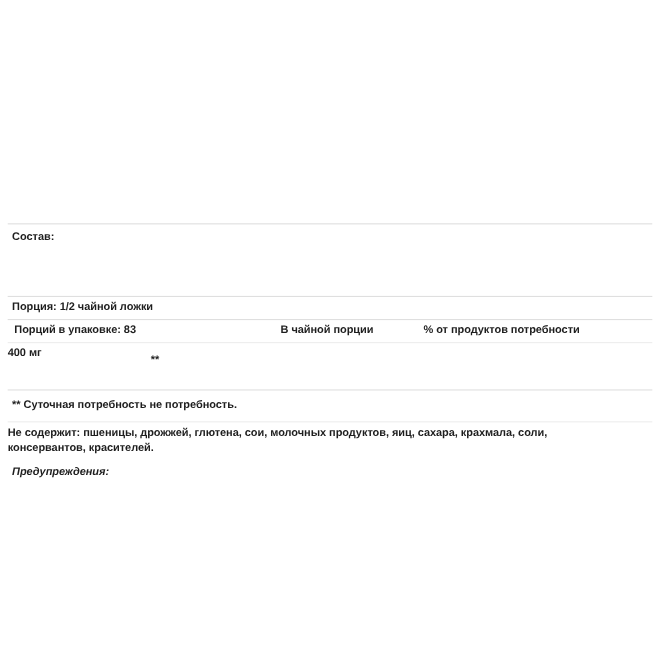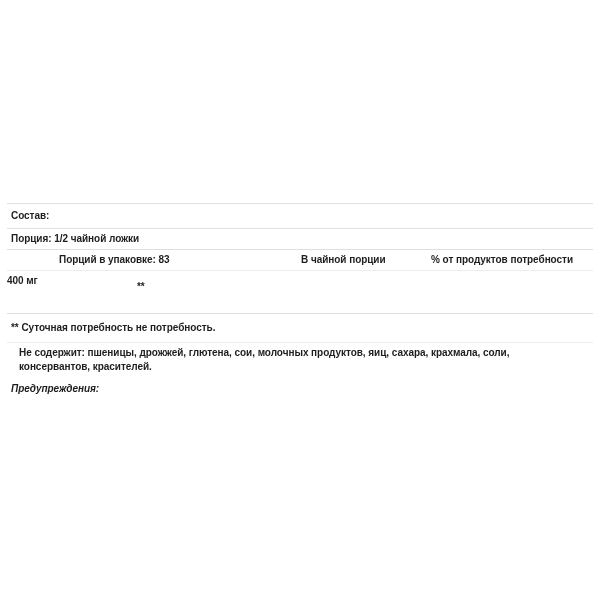--- a/index.html
+++ b/index.html
@@ -34,37 +34,37 @@
   }
   .r-composition {
     height: 25px;
     line-height: 24px;
     padding-left: 4px;
   }
   .r-serving {
     height: 21px;
     line-height: 20px;
     padding-left: 4px;
+    margin-top: 41px;
   }
   .r-header, .r-nutrient {
     display: flex;
   }
   .r-header {
     height: 21px;
     line-height: 20px;
   }
   .r-nutrient {
     height: 43px;
     line-height: 12px;
   }
   .c1 {
     box-sizing: border-box;
     width: 248px;
     flex: 0 0 248px;
-    margin-left: 46px;
   }
   .c2 {
     box-sizing: border-box;
     width: 130px;
     flex: 0 0 130px;
   }
   .c3 {
     box-sizing: border-box;
     flex: 1 1 auto;
   }
@@ -74,21 +74,21 @@
   .r-nutrient .c3 { padding-top: 10px; }
   .r-footnote {
     height: 29px;
     line-height: 28px;
     padding-left: 4px;
   }
   .r-bottom {
     border-top: 1px solid #ededed;
   }
   .free-from {
-    margin: 3px 0 0 12px;
+    margin: 3px 0 0 0;
     max-width: 552px;
     line-height: 14px;
   }
   .warnings {
     margin: 8px 0 0 4px;
     line-height: 14px;
     font-style: italic;
   }
 </style>
 </head>

